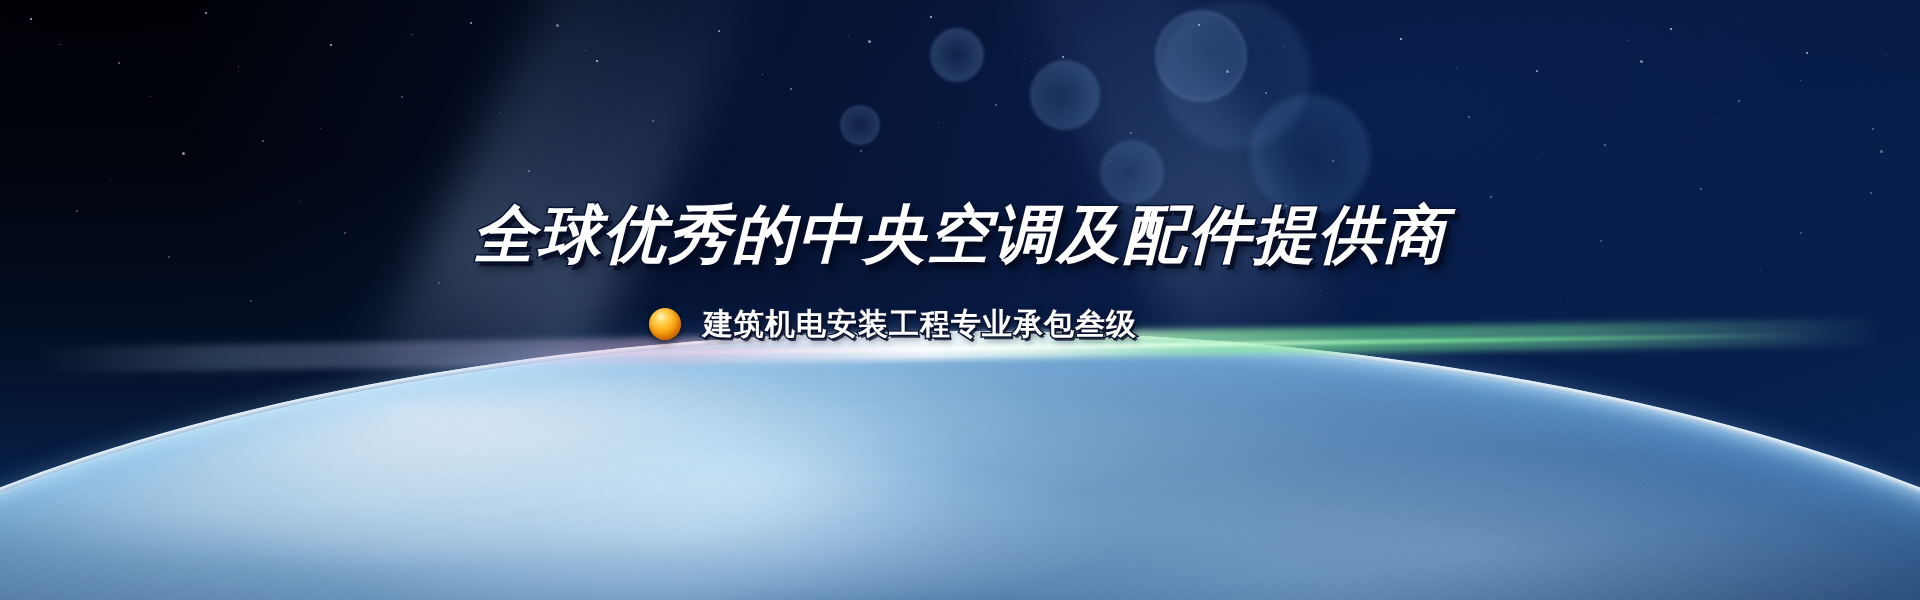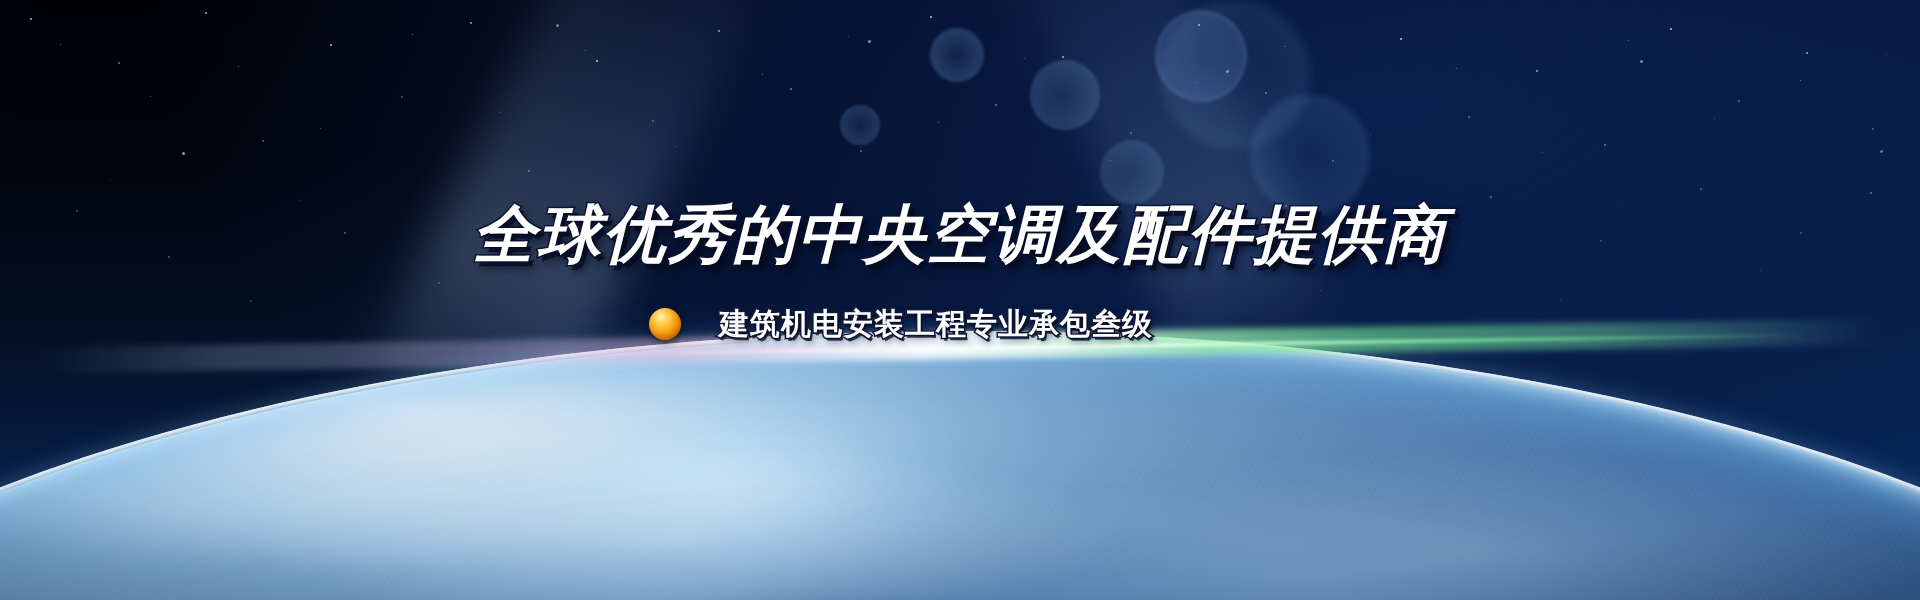--- a/index.html
+++ b/index.html
@@ -378,21 +378,20 @@
     line-height: 1;
     font-weight: bold;
     letter-spacing: 1px;
     color: #ffffff;
     white-space: nowrap;
     -webkit-text-stroke: 3px #131d40;
     paint-order: stroke fill;
     text-shadow:
       2px 3px 0 rgba(9,16,42,.8),
       3px 4px 6px rgba(2,6,22,.5);
-    margin-left: 16px;
   }
 </style>
 </head>
 <body>
 
 <div id="banner">
 
   <div class="layer sky-base"></div>
   <div class="layer sky-navy"></div>
 

